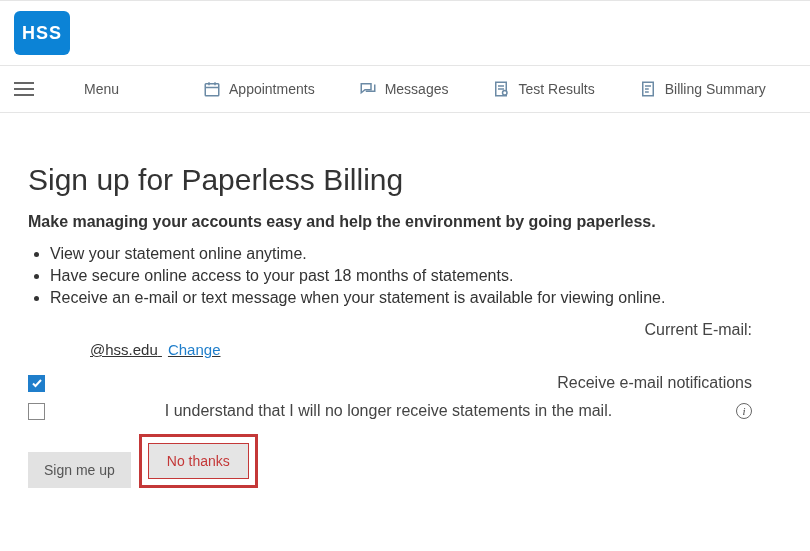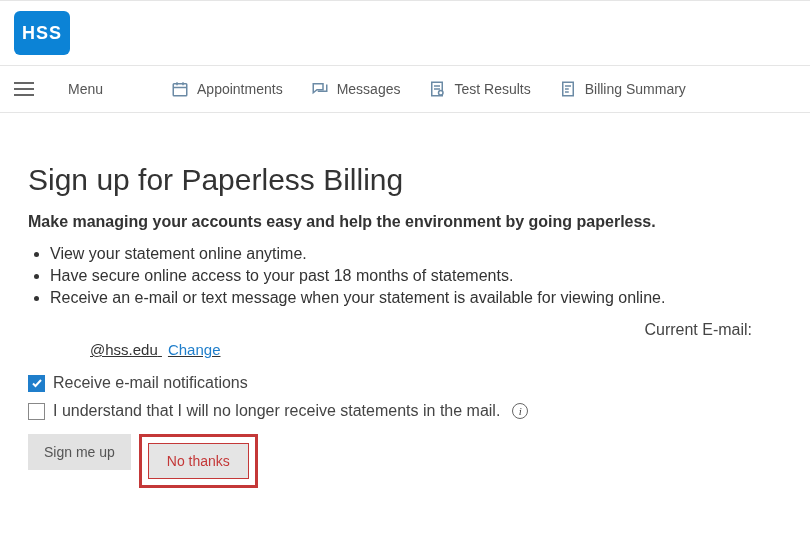--- a/index.html
+++ b/index.html
@@ -1,41 +1,41 @@
 <!DOCTYPE html>
 <html><head>
 <meta charset="utf-8">
 <style>
   * { box-sizing: border-box; margin: 0; padding: 0; }
   body { font-family: Arial, Helvetica, sans-serif; color: #333; background: #fff; width: 810px; }
   .topbar { border-top: 1px solid #e5e5e5; }
   .logo-row { padding: 10px 14px 10px 14px; border-bottom: 1px solid #e5e5e5; }
   .logo { width: 56px; height: 44px; background: #0c83d6; color: #fff; font-weight: bold; font-size: 18px; display: flex; align-items: center; justify-content: center; letter-spacing: 1px; border-radius: 6px; }
-  .navbar { display: flex; align-items: center; gap: 28px; padding: 12px 14px; border-bottom: 1px solid #e5e5e5; font-size: 14px; color: #555; }
+  .navbar { display: flex; align-items: center; gap: 44px; padding: 12px 14px; border-bottom: 1px solid #e5e5e5; font-size: 14px; color: #555; }
   .hamburger { display: flex; flex-direction: column; gap: 4px; cursor: pointer; padding: 4px 0; }
   .hamburger span { width: 20px; height: 2px; background: #666; display: block; }
   .menu-label { margin-left: 6px; margin-right: 40px; }
   .nav-item { display: flex; align-items: center; gap: 8px; cursor: pointer; }
   .nav-icon { width: 18px; height: 18px; display: inline-flex; align-items: center; justify-content: center; }
   .nav-icon svg { width: 18px; height: 18px; }
   .content { padding: 50px 28px 40px 28px; max-width: 780px; }
   h1 { font-size: 30px; font-weight: 400; color: #333; margin-bottom: 16px; }
   .intro { font-size: 16px; color: #333; margin-bottom: 14px; font-weight: bold; }
   ul { padding-left: 22px; margin-bottom: 14px; }
   ul li { font-size: 16px; color: #333; margin-bottom: 4px; }
   .field-label { font-size: 16px; color: #444; margin-bottom: 2px; text-align: right; }
   .email-row { font-size: 15px; margin-bottom: 16px; padding-left: 62px; text-decoration: underline; }
   .email-val { color: #333; }
   .change-link { color: #1f7ecb; margin-left: 6px; cursor: pointer; }
-  .check-row { display: flex; align-items: center; gap: 8px; font-size: 16px; color: #444; margin-bottom: 10px; }
+  .check-row { display: flex; align-items: center; gap: 8px; font-size: 16px; color: #444; margin-bottom: 10px; justify-content: space-between; }
   .cb { width: 17px; height: 17px; border: 1px solid #888; display: inline-flex; align-items: center; justify-content: center; cursor: pointer; flex-shrink: 0; }
   .cb.checked { background: #1f7ecb; border-color: #1f7ecb; }
   .cb.checked svg { width: 12px; height: 12px; }
   .info-icon { width: 16px; height: 16px; border: 1px solid #666; border-radius: 50%; display: inline-flex; align-items: center; justify-content: center; font-size: 11px; font-style: italic; font-family: serif; color: #444; margin-left: 4px; cursor: pointer; }
-  .btn-row { display: flex; align-items: flex-start; gap: 8px; margin-top: 14px; }
+  .btn-row { display: flex; align-items: flex-end; gap: 8px; margin-top: 14px; }
   .btn-signup { background: #e2e2e2; border: none; color: #555; font-size: 14px; padding: 10px 16px; cursor: pointer; }
   .highlight-box { border: 3px solid #c43838; padding: 6px; display: inline-block; }
   .btn-nothanks { background: #e5e5e5; border: 1px solid #c43838; color: #c43838; font-size: 14px; padding: 9px 18px; cursor: pointer; }
 </style>
 </head>
 <body>
 
 <div class="topbar">
   <div class="logo-row">
     <div class="logo">HSS</div>

